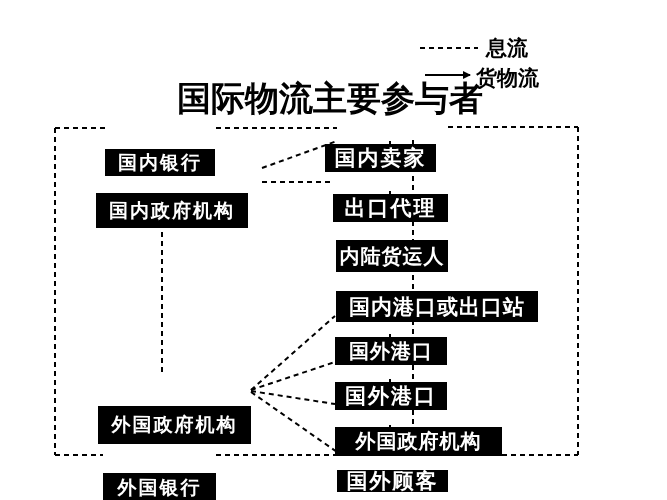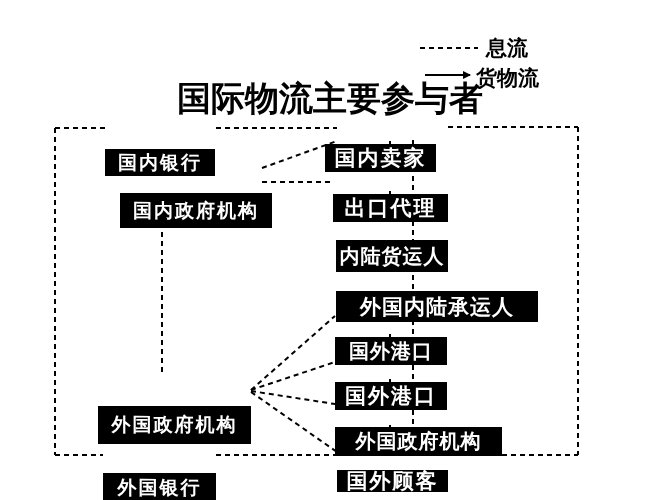--- a/index.html
+++ b/index.html
@@ -16,21 +16,21 @@
   .title{
     position:absolute;z-index:3;color:#000000;font-weight:bold;
     font-size:34px;white-space:nowrap;letter-spacing:0px;
   }
   .legend-label{
     position:absolute;z-index:3;color:#000000;font-weight:bold;
     font-size:21px;white-space:nowrap;
   }
   
   #b-domestic-bank{left:105px;top:117px;width:110px;height:27px;font-size:19px;}
-  #b-domestic-gov{left:120px;top:161px;width:152px;height:35px;font-size:19px;}
+  #b-domestic-gov{left:96px;top:161px;width:152px;height:35px;font-size:19px;}
   #b-foreign-gov{left:98px;top:374px;width:153px;height:38px;font-size:19px;}
   #b-foreign-bank{left:103px;top:441px;width:113px;height:29px;font-size:19px;}
   
   #b-domestic-seller{left:325px;top:112px;width:111px;height:28px;font-size:21px;}
   #b-export-agent{left:333px;top:162px;width:115px;height:28px;font-size:21px;}
   #b-inland-freight{left:336px;top:208px;width:112px;height:32px;font-size:20px;letter-spacing:1px;}
   #b-domestic-port{left:336px;top:259px;width:202px;height:31px;font-size:21px;letter-spacing:1px;}
   #b-intl-carrier{left:335px;top:305px;width:112px;height:28px;font-size:20px;letter-spacing:1px;}
   #b-foreign-port{left:335px;top:350px;width:112px;height:28px;font-size:21px;}
   #b-foreign-inland{left:335px;top:395px;width:167px;height:29px;font-size:20px;letter-spacing:1px;}
@@ -93,19 +93,19 @@
   <div class="legend-label" id="legend-goods-label">货物流</div>
 
   <div class="box" id="b-domestic-bank">国内银行</div>
   <div class="box" id="b-domestic-gov">国内政府机构</div>
   <div class="box" id="b-foreign-gov">外国政府机构</div>
   <div class="box" id="b-foreign-bank">外国银行</div>
 
   <div class="box" id="b-domestic-seller">国内卖家</div>
   <div class="box" id="b-export-agent">出口代理</div>
   <div class="box" id="b-inland-freight">内陆货运人</div>
-  <div class="box" id="b-domestic-port">外国内陆承运人</div>
+  <div class="box" id="b-domestic-port">国内港口或出口站</div>
   <div class="box" id="b-intl-carrier">国外港口</div>
   <div class="box" id="b-foreign-port">国外港口</div>
   <div class="box" id="b-foreign-inland">外国政府机构</div>
   <div class="box" id="b-foreign-customer">国外顾客</div>
 
 </div>
 
 </body></html>

